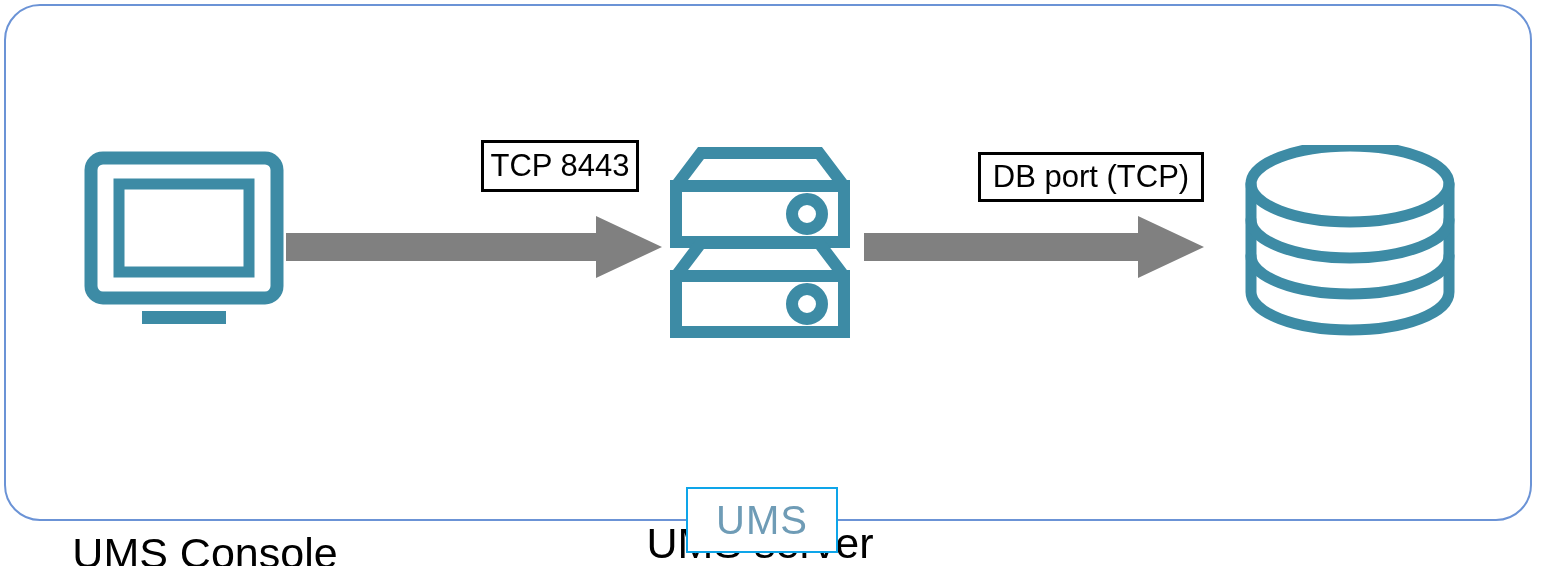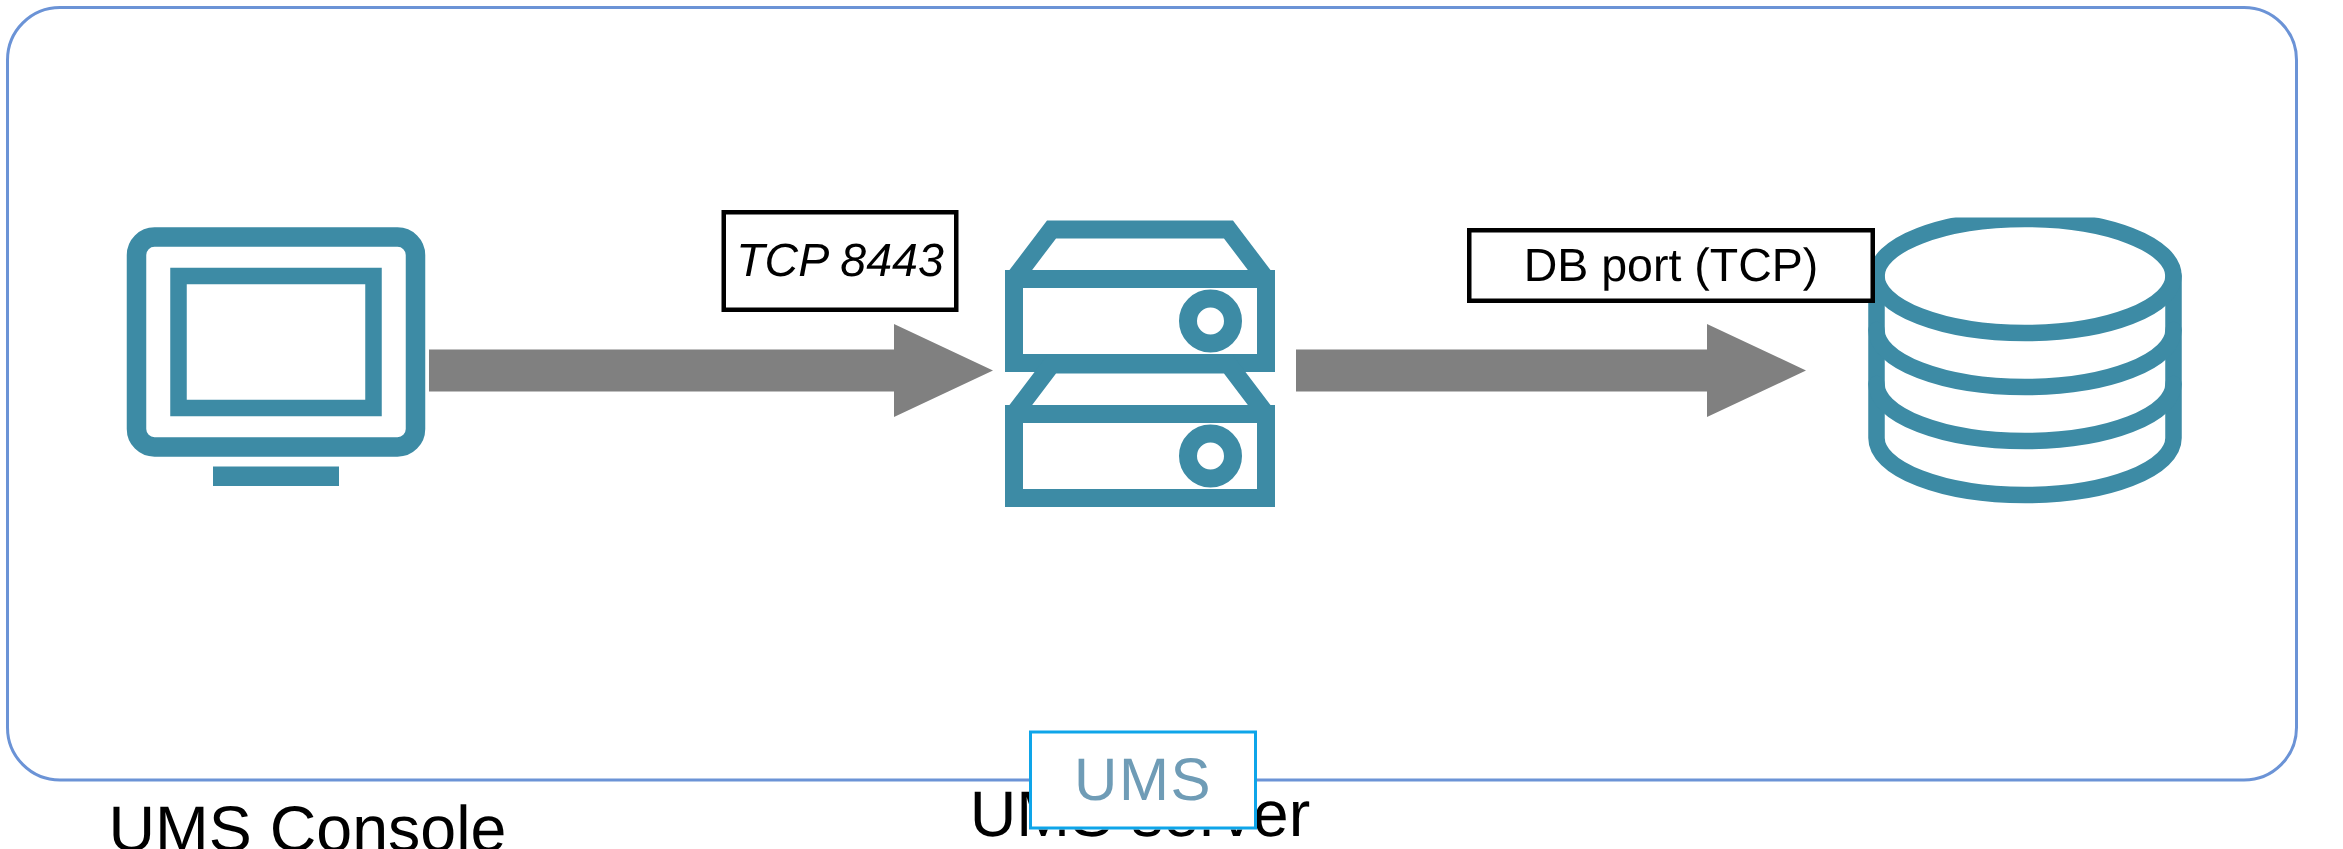--- a/index.html
+++ b/index.html
@@ -79,22 +79,22 @@
     background: #ffffff;
     box-sizing: border-box;
     display: flex;
     align-items: center;
     justify-content: center;
     font-size: 31px;
     color: #000000;
     white-space: nowrap;
     font-family: "Liberation Sans", sans-serif;
   }
-  #port-label-1 { left: 481px; top: 140px; width: 158px; height: 68px; font-style: italic; }
-  #port-label-2 { left: 978px; top: 152px; width: 272px; height: 50px; }
+  #port-label-1 { left: 481px; top: 140px; width: 158px; height: 52px; }
+  #port-label-2 { left: 978px; top: 152px; width: 226px; height: 50px; }
 
   
   .ums-badge {
     position: absolute;
     left: 686px;
     top: 487px;
     width: 152px;
     height: 66px;
     border: 2px solid #0ea5e9;
     background: #ffffff;

